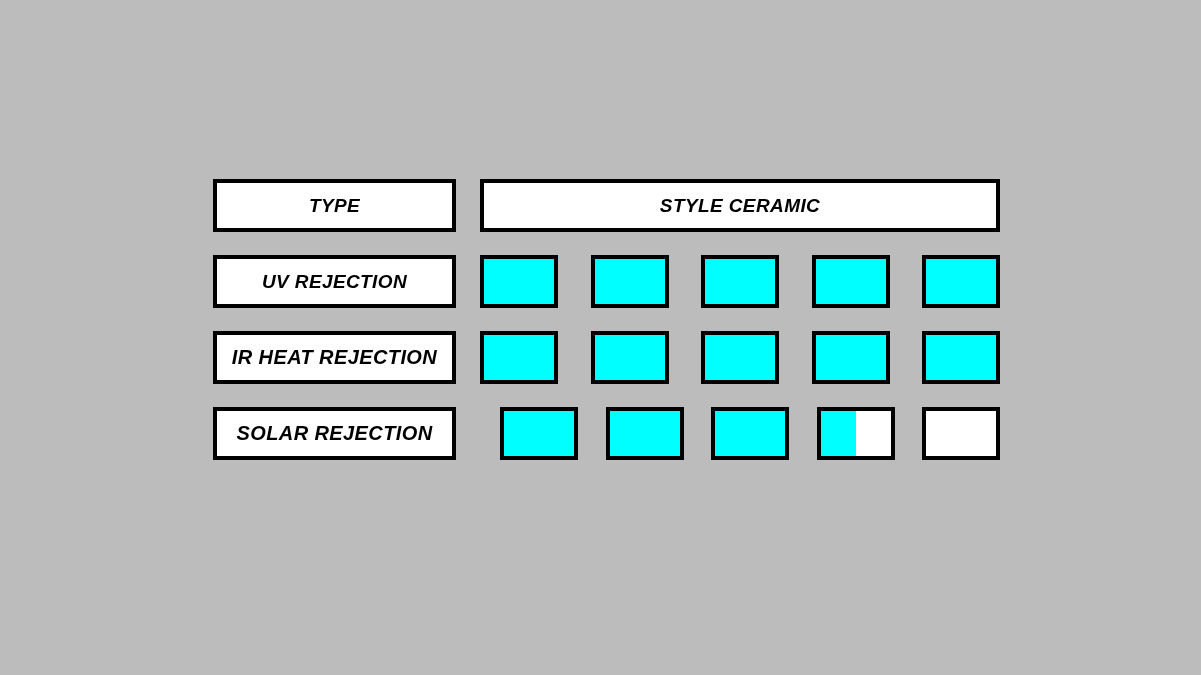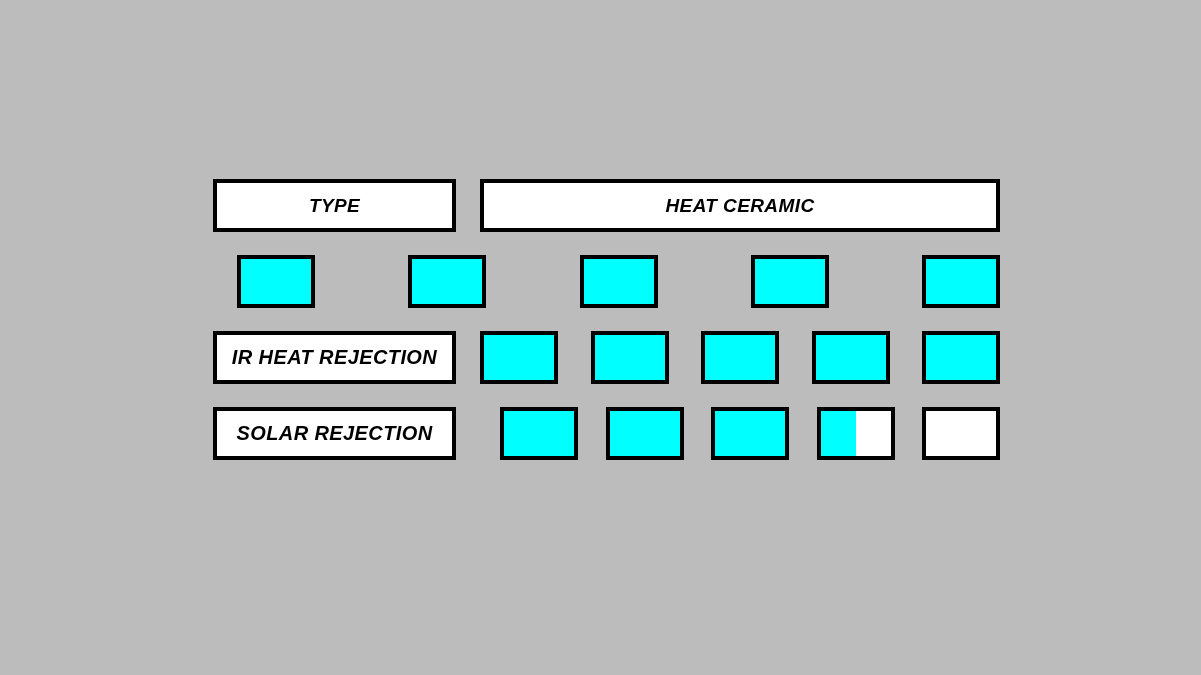--- a/index.html
+++ b/index.html
@@ -99,26 +99,29 @@
 </head>
 <body style="background: rgb(188, 188, 188);">
 
 <div id="matrix">
 
   <div class="row">
     <div class="label-box">
       <span class="label-text">TYPE</span>
     </div>
     <div class="value-box">
-      <span class="value-text">HEAT CERAMIC</span>
+      <span class="value-text">STYLE CERAMIC</span>
     </div>
   </div>
 
 
   <div class="row">
+    <div class="label-box">
+      <span class="label-text">UV REJECTION</span>
+    </div>
     <div class="cells">
       <div class="cell">
           <span class="fill" style="width: 100%; background: rgb(0, 255, 255);"></span>
         </div>
       <div class="cell">
           <span class="fill" style="width: 100%; background: rgb(0, 255, 255);"></span>
         </div>
       <div class="cell">
           <span class="fill" style="width: 100%; background: rgb(0, 255, 255);"></span>
         </div>

